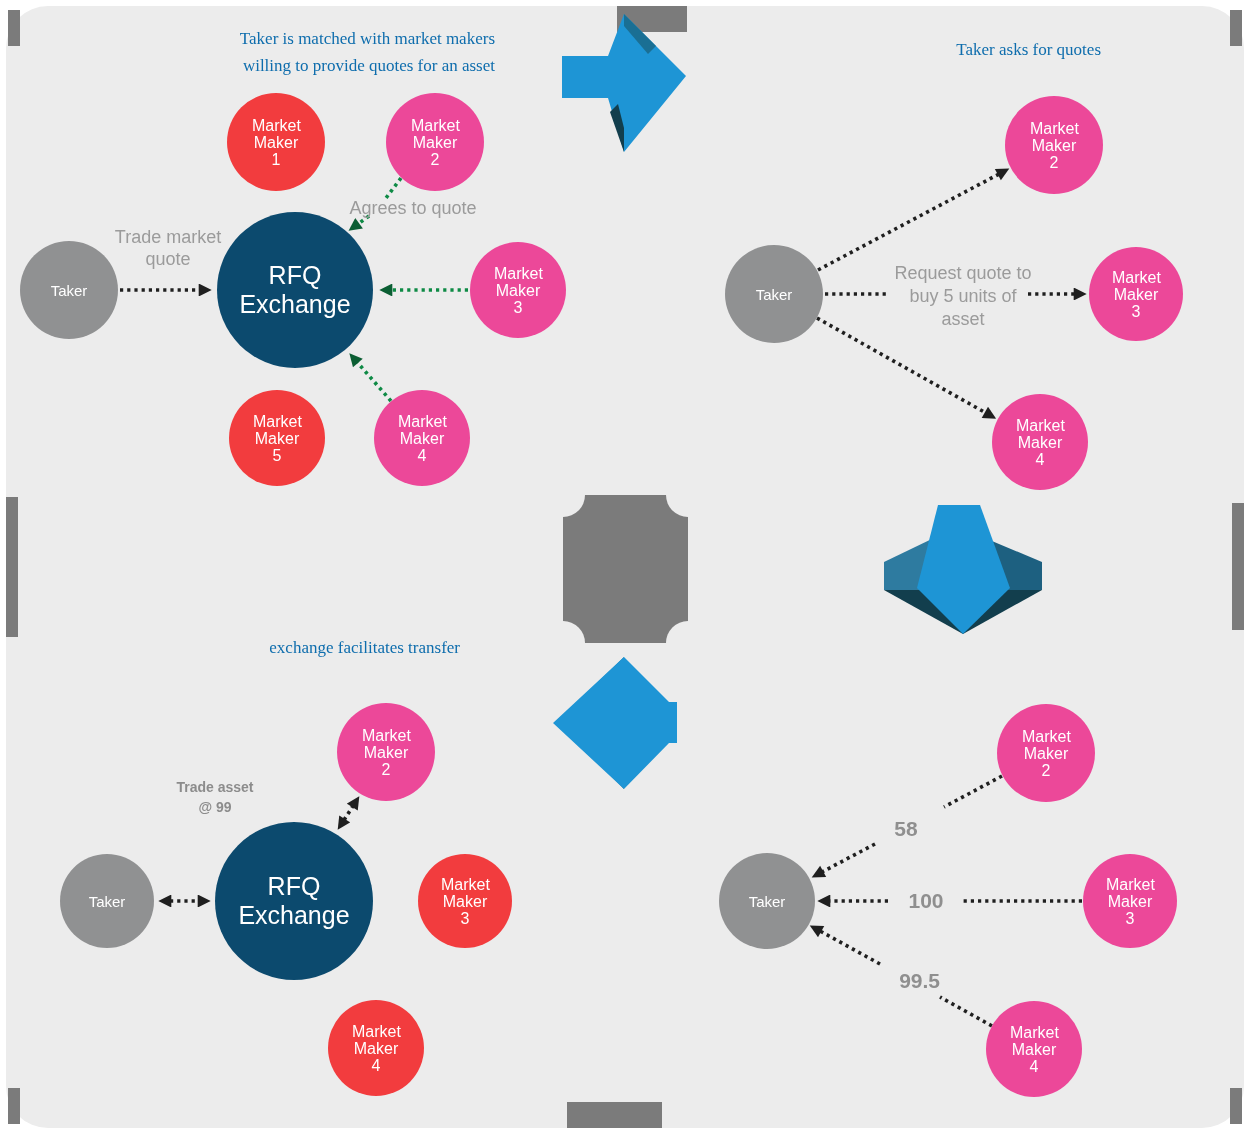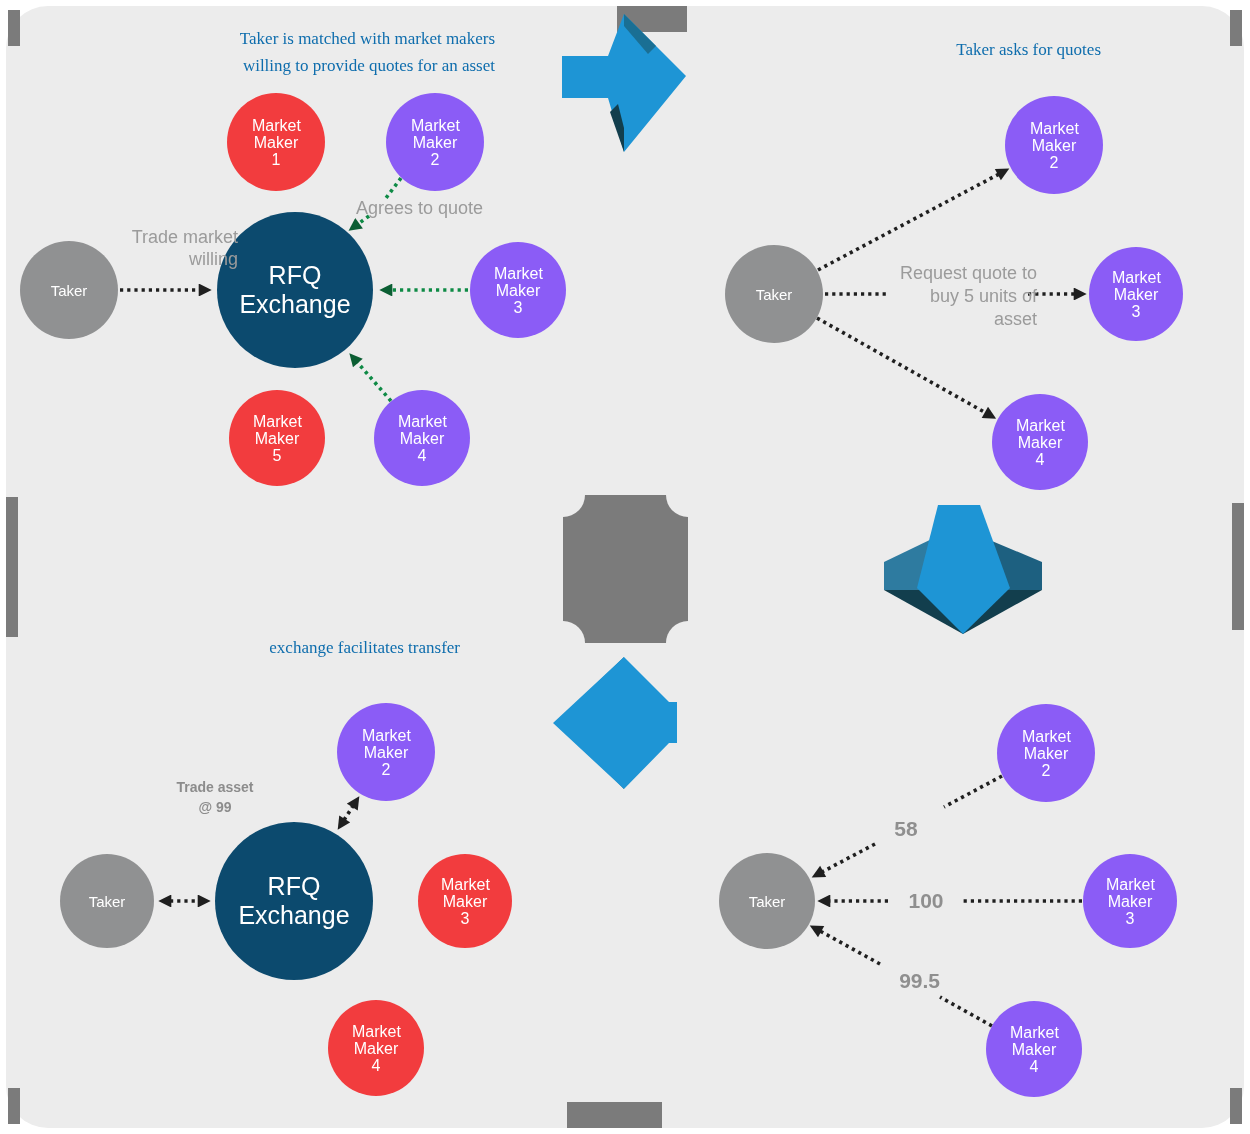--- a/index.html
+++ b/index.html
@@ -11,29 +11,29 @@
   .notch{position:absolute;width:44px;height:44px;border-radius:50%;background:#ececec;}
   
   svg.overlay{position:absolute;left:0;top:0;z-index:3;pointer-events:none;}
   .dotsB{stroke:#1f1f1f;stroke-width:3.6;stroke-dasharray:3.2 4;fill:none;}
   .dotsG{stroke:#0e8a45;stroke-width:3.6;stroke-dasharray:3.2 4;fill:none;}
   
   .node{position:absolute;border-radius:50%;display:flex;align-items:center;justify-content:center;
         color:#fff;text-align:center;z-index:4;}
   .node span{display:block;font-size:16px;line-height:17px;width:48px;}
   .red{background:#f23c3e;}
-  .green{background:#8b5cf6;}
+  .green{background:#ec4899;}
   .blue{background:#0c4a6e;}
   .gray{background:#909192;}
   .node.taker span{font-size:15px;width:62px;}
   .node.rfq span{font-size:25px;line-height:29px;width:118px;}
   
   .title{position:absolute;color:#0e6dad;font-size:17px;line-height:27px;text-align:right;z-index:5;font-family:Liberation Serif, serif;}
   .title span{display:block;}
-  .ann{position:absolute;color:#9b9b9b;font-size:18px;line-height:22px;text-align:right;z-index:5;}
+  .ann{position:absolute;color:#9b9b9b;font-size:18px;line-height:22px;text-align:center;z-index:5;}
   .ann span{display:block;}
   .annb{position:absolute;color:#8c8c8c;font-size:14px;line-height:20px;font-weight:bold;text-align:center;z-index:5;}
   .annb span{display:block;}
   .quote{position:absolute;color:#8f8f8f;font-size:21px;font-weight:bold;text-align:center;z-index:5;}
 </style>
 </head>
 <body>
 
 <div class="canvas">
 
@@ -104,21 +104,21 @@
       <polygon points="3,73 74,7 119,52 127,52 127,93 119,93 74,139" fill="#1e95d5"></polygon>
     </g>
   </svg>
 
   <div class="title" style="left:85px;top:25px;width:410px;">
     <span>Taker is matched with market makers</span>
     <span>willing to provide quotes for an asset</span>
   </div>
   <div class="ann" style="left:98px;top:226px;width:140px;">
     <span>Trade market</span>
-    <span>willing</span>
+    <span>quote</span>
   </div>
   <div class="ann" style="left:343px;top:197px;width:140px;">
     <span>Agrees to quote</span>
   </div>
   <div class="node red" style="left:227px;top:93px;width:98px;height:98px;">
       <span>Market Maker 1</span>
     </div>
   <div class="node green" style="left:386px;top:93px;width:98px;height:98px;">
       <span>Market Maker 2</span>
     </div>

